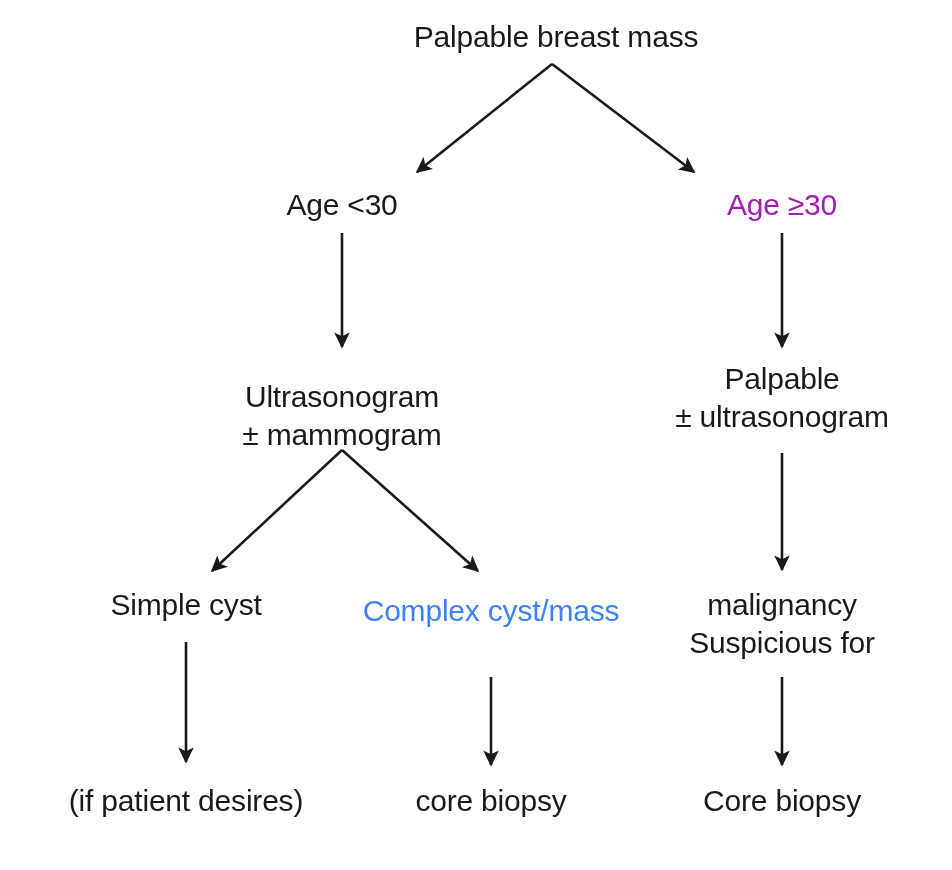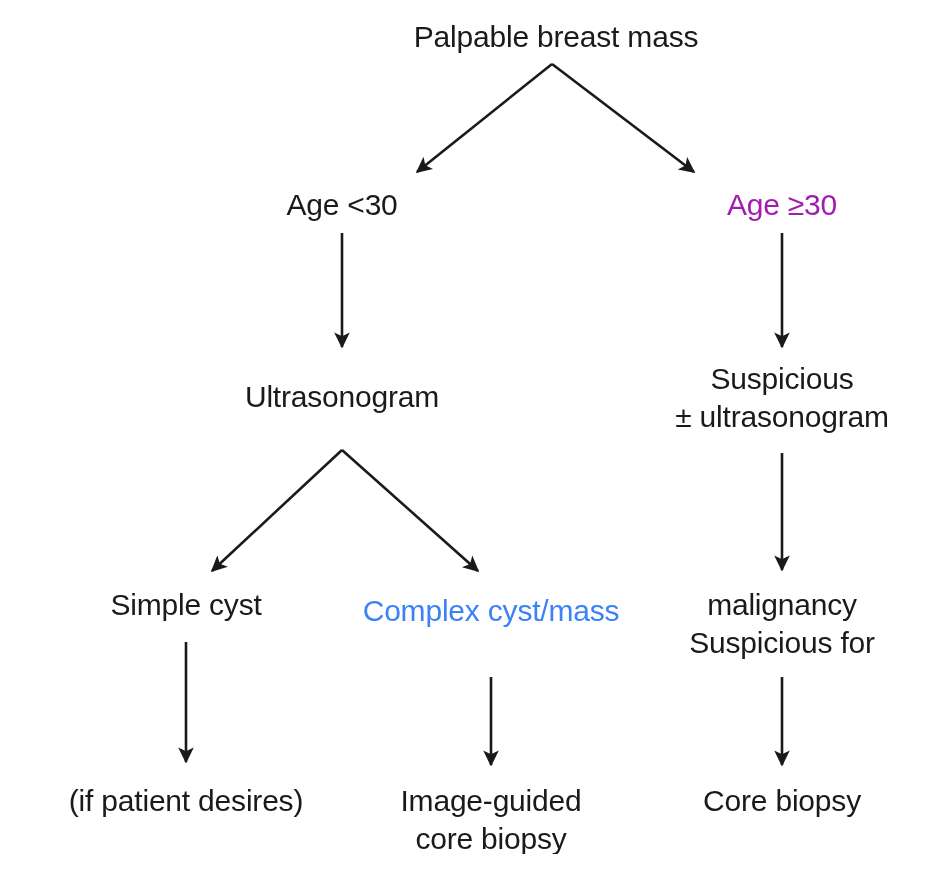--- a/index.html
+++ b/index.html
@@ -61,23 +61,23 @@
         <line x1="186" y1="642" x2="186" y2="762" marker-end="url(#arrowhead)"></line>
         <line x1="491" y1="677" x2="491" y2="765" marker-end="url(#arrowhead)"></line>
         <line x1="782" y1="677" x2="782" y2="765" marker-end="url(#arrowhead)"></line>
       </g>
   </svg>
 
   <div id="node-layer">
       <div class="node" style="left: 556px; top: 18px; color: rgb(26, 26, 26);"><span class="node-line">Palpable breast mass</span></div>
       <div class="node" style="left: 342px; top: 186px; color: rgb(26, 26, 26);"><span class="node-line">Age &lt;30</span></div>
       <div class="node" style="left: 782px; top: 186px; color: #a21caf;"><span class="node-line">Age ≥30</span></div>
-      <div class="node" style="left: 342px; top: 360px; color: rgb(26, 26, 26); margin-top: 18px;"><span class="node-line">Ultrasonogram</span></div>
-      <div class="node" style="left: 782px; top: 360px; color: rgb(26, 26, 26);"><span class="node-line">Suspicious</span><span class="node-line">± ultrasonogram</span></div>
+      <div class="node" style="left: 342px; top: 360px; color: rgb(26, 26, 26); margin-top: 18px;"><span class="node-line">Ultrasonogram</span><span class="node-line">± mammogram</span></div>
+      <div class="node" style="left: 782px; top: 360px; color: rgb(26, 26, 26);"><span class="node-line">Palpable</span><span class="node-line">± ultrasonogram</span></div>
       <div class="node" style="left: 186px; top: 586px; color: rgb(26, 26, 26); text-align: center;"><span class="node-line">Simple cyst</span></div>
       <div class="node" style="left: 491px; top: 592px; color: #3b82f6;"><span class="node-line">Complex cyst/mass</span></div>
       <div class="node" style="left: 782px; top: 586px; color: rgb(26, 26, 26);"><span class="node-line">malignancy</span><span class="node-line">Suspicious for</span></div>
       <div class="node" style="left: 186px; top: 782px; color: rgb(26, 26, 26);"><span class="node-line">(if patient desires)</span></div>
-      <div class="node" style="left: 491px; top: 782px; color: rgb(26, 26, 26);"><span class="node-line">Image-guided</span><span class="node-line">core biopsy</span></div>
+      <div class="node" style="left: 491px; top: 782px; color: rgb(26, 26, 26);"><span class="node-line">core biopsy</span></div>
       <div class="node" style="left: 782px; top: 782px; color: rgb(26, 26, 26);"><span class="node-line">Core biopsy</span></div>
     </div>
 
 </div>
 
 </body></html>

